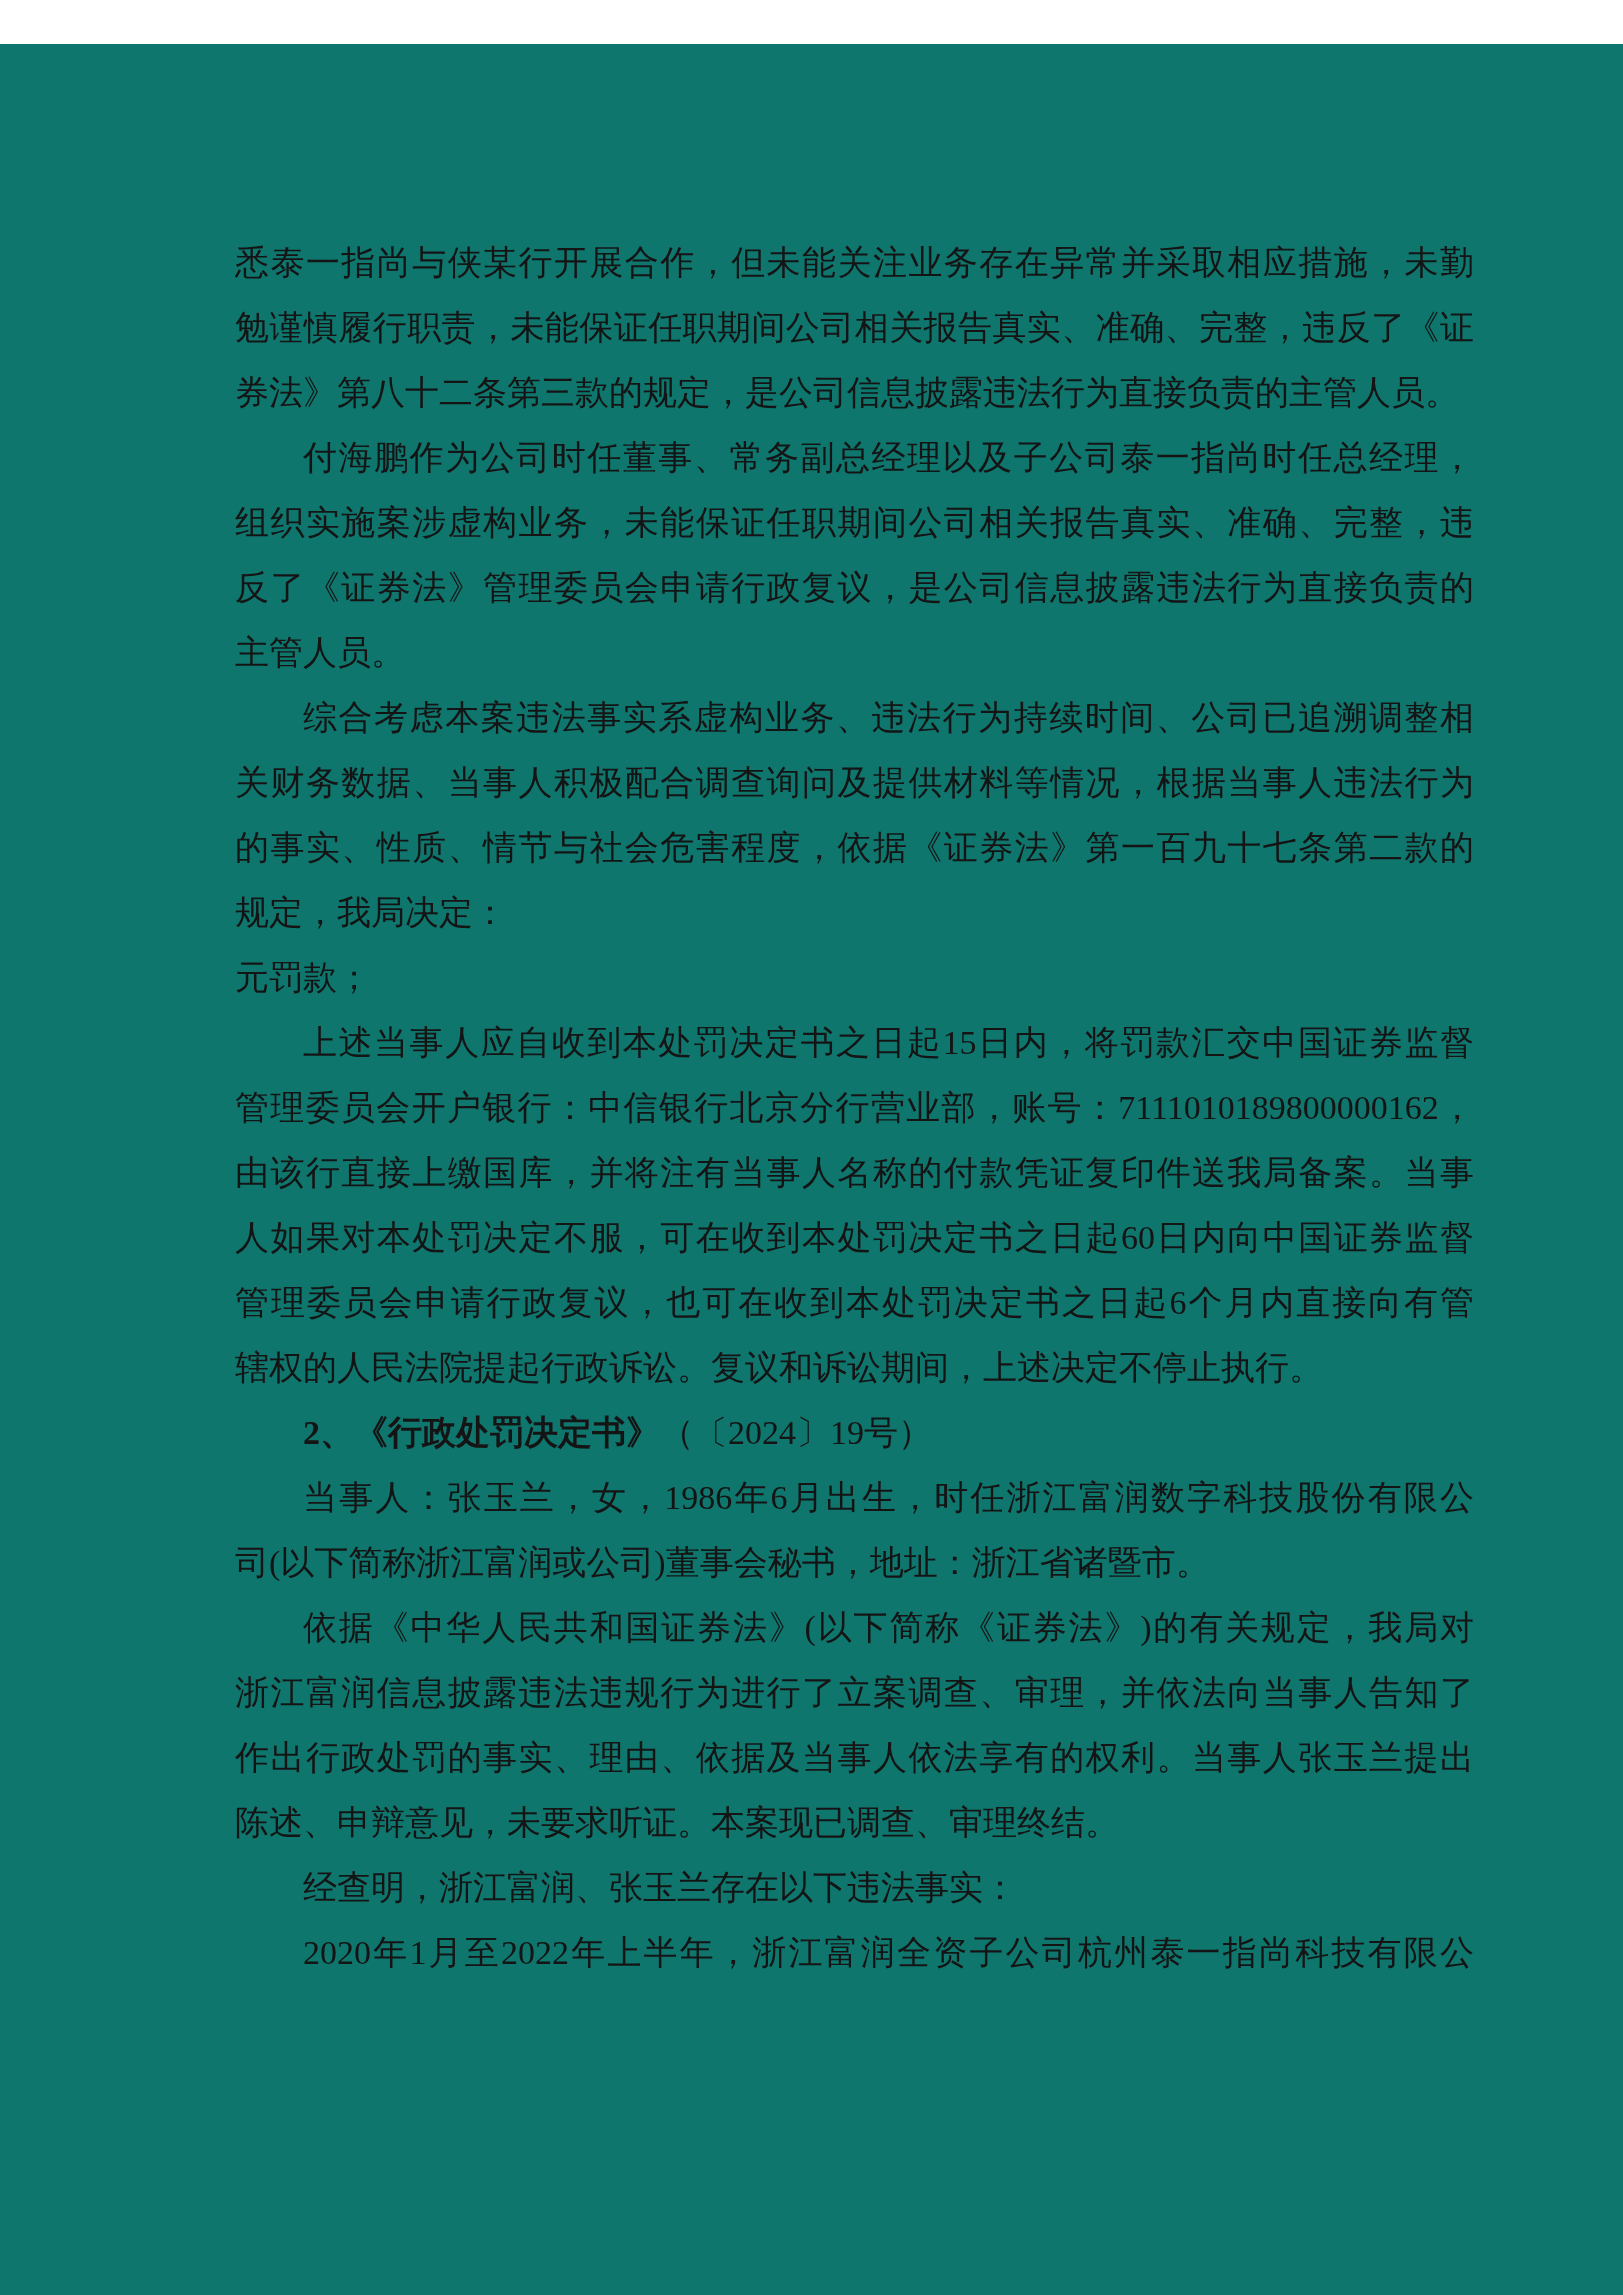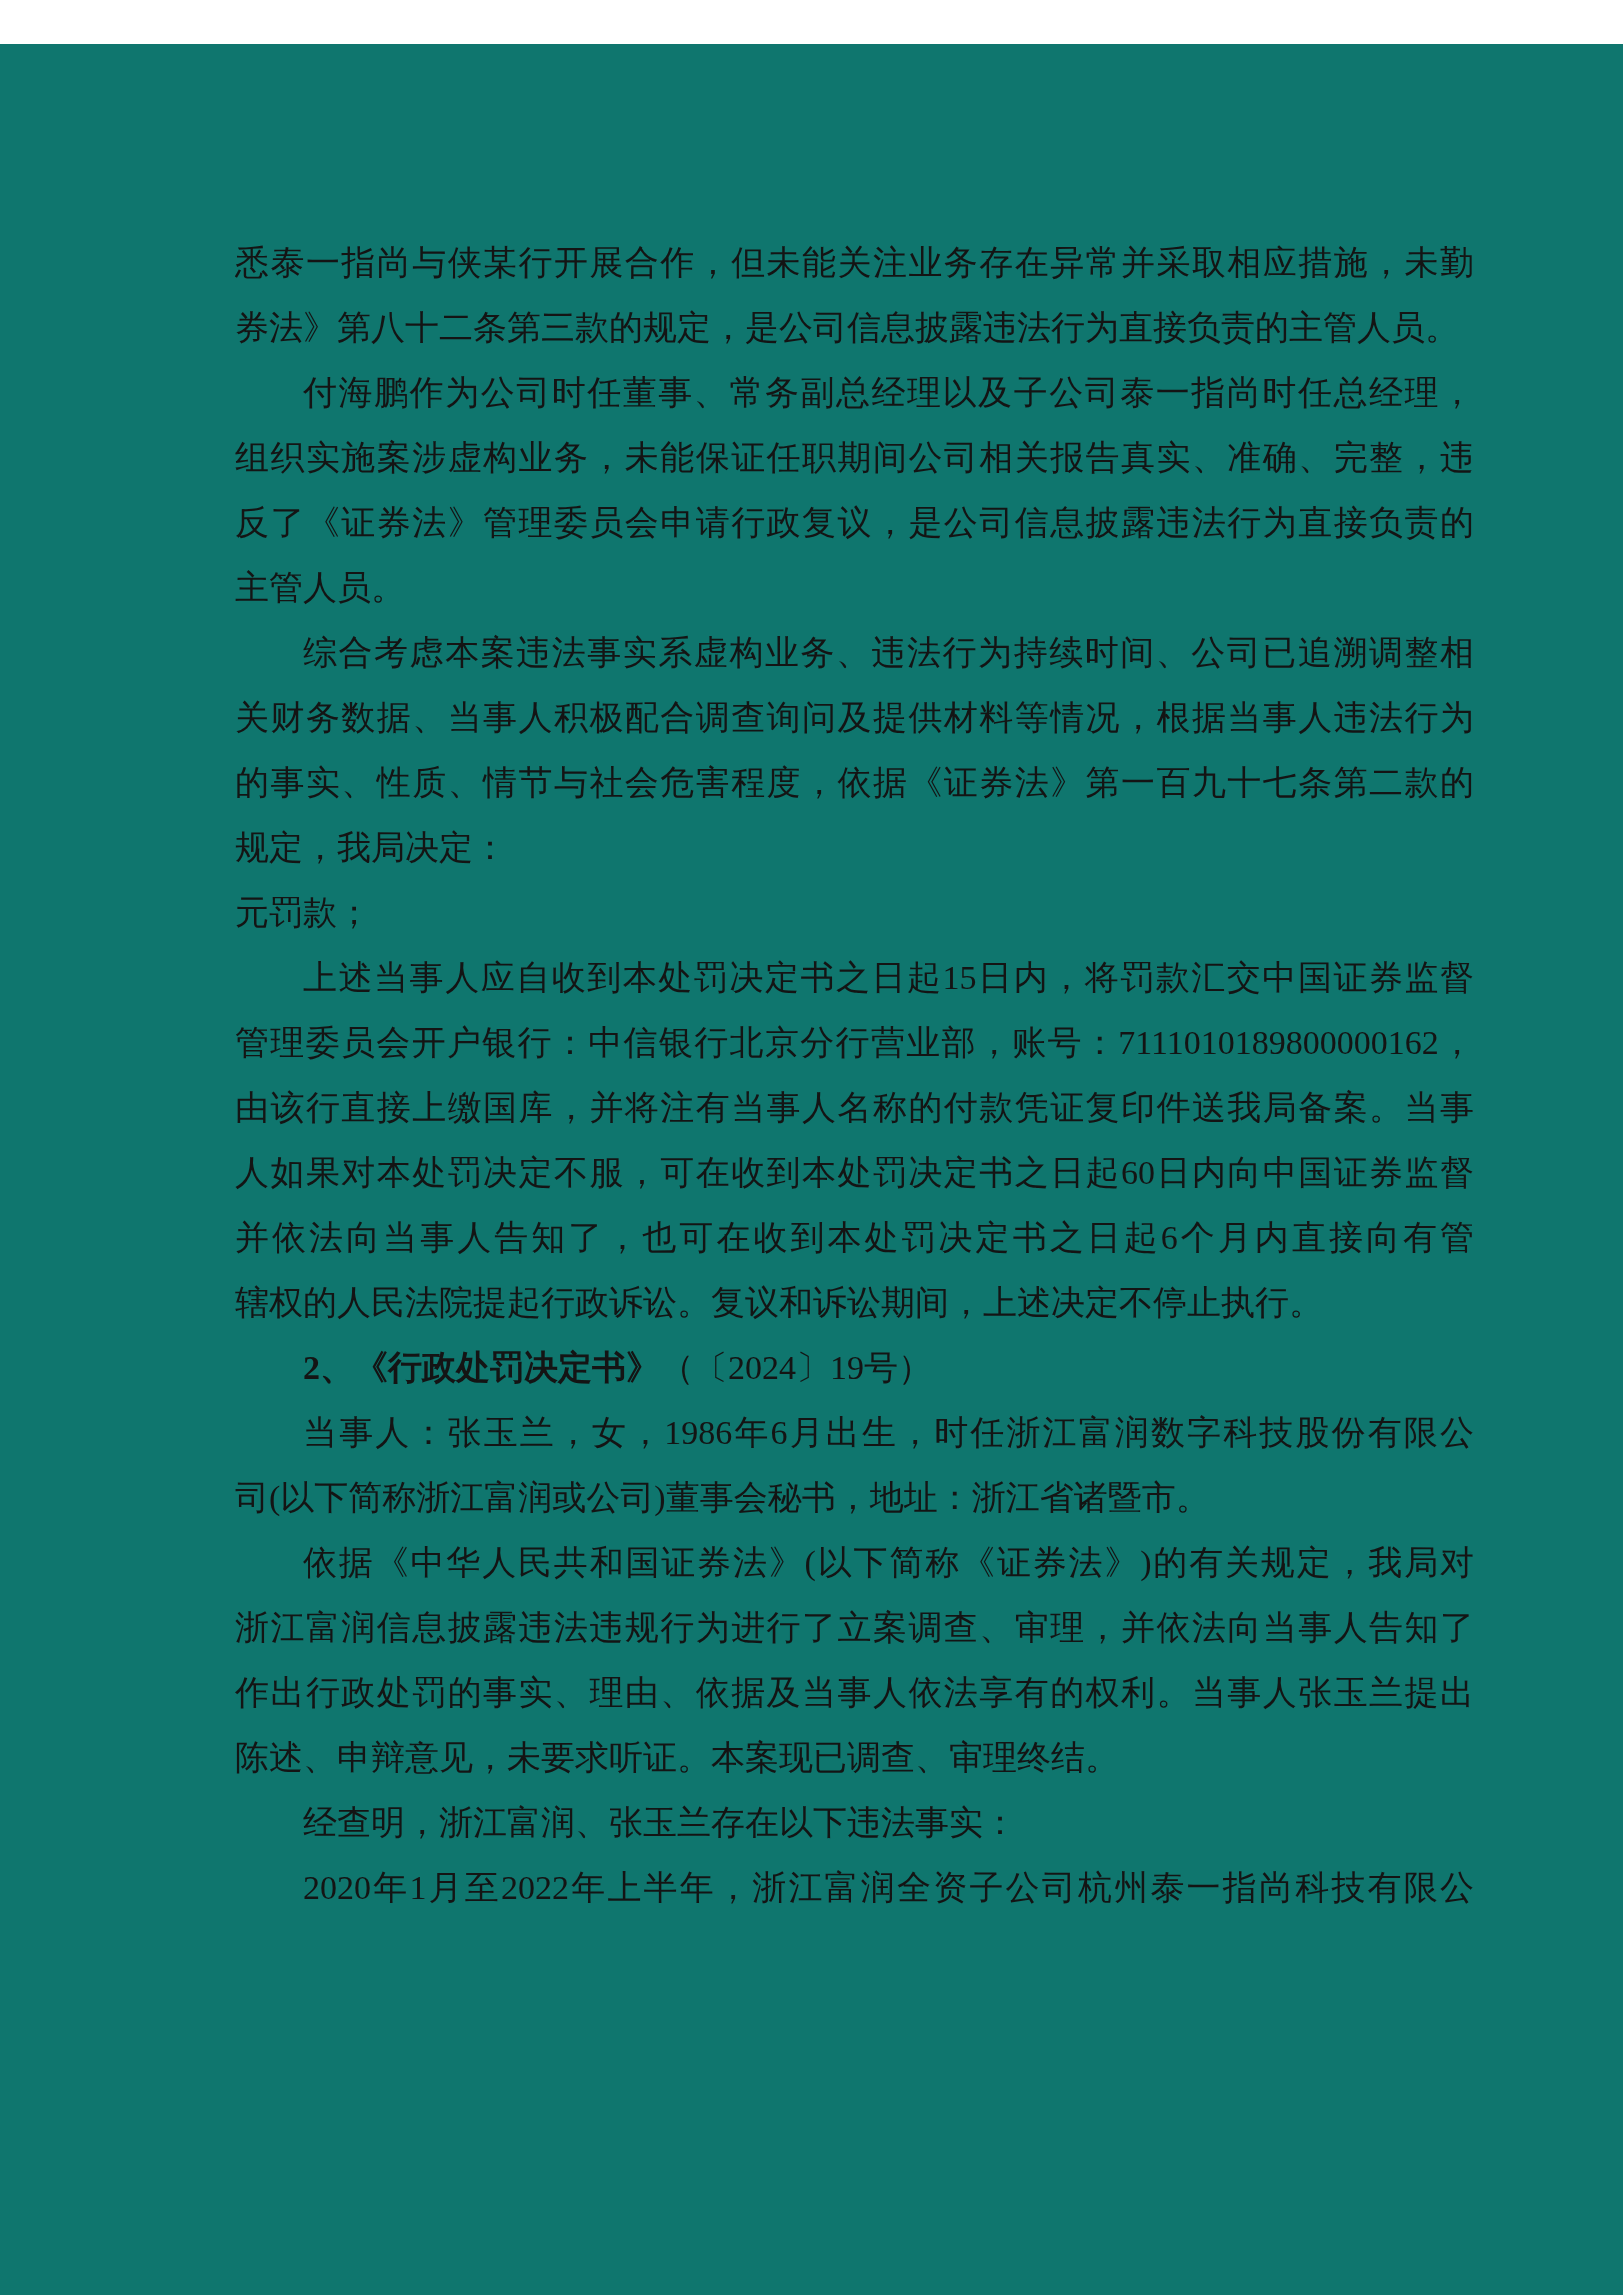--- a/index.html
+++ b/index.html
@@ -41,35 +41,36 @@
   .bold {
     font-weight: 700;
   }
 </style>
 </head>
 <body>
 
 <div class="page">
   <div class="text-block" id="doc-body" style="color: rgb(20, 20, 20);">
       <div class="line"><span>悉泰一指尚与侠某行开展合作，但未能关注业务存在异常并采取相应措施，未勤</span></div>
+      <div class="line"><span>勉谨慎履行职责，未能保证任职期间公司相关报告真实、准确、完整，违反了《证</span></div>
       <div class="line short"><span>券法》第八十二条第三款的规定，是公司信息披露违法行为直接负责的主管人员。</span></div>
       <div class="line indent"><span>付海鹏作为公司时任董事、常务副总经理以及子公司泰一指尚时任总经理，</span></div>
       <div class="line"><span>组织实施案涉虚构业务，未能保证任职期间公司相关报告真实、准确、完整，违</span></div>
       <div class="line"><span>反了《证券法》管理委员会申请行政复议，是公司信息披露违法行为直接负责的</span></div>
       <div class="line short"><span>主管人员。</span></div>
       <div class="line indent"><span>综合考虑本案违法事实系虚构业务、违法行为持续时间、公司已追溯调整相</span></div>
       <div class="line"><span>关财务数据、当事人积极配合调查询问及提供材料等情况，根据当事人违法行为</span></div>
       <div class="line"><span>的事实、性质、情节与社会危害程度，依据《证券法》第一百九十七条第二款的</span></div>
       <div class="line short"><span>规定，我局决定：</span></div>
       <div class="line short"><span>元罚款；</span></div>
       <div class="line indent"><span>上述当事人应自收到本处罚决定书之日起15日内，将罚款汇交中国证券监督</span></div>
       <div class="line"><span>管理委员会开户银行：中信银行北京分行营业部，账号：7111010189800000162，</span></div>
       <div class="line"><span>由该行直接上缴国库，并将注有当事人名称的付款凭证复印件送我局备案。当事</span></div>
       <div class="line"><span>人如果对本处罚决定不服，可在收到本处罚决定书之日起60日内向中国证券监督</span></div>
-      <div class="line"><span>并依法向当事人告知了，也可在收到本处罚决定书之日起6个月内直接向有管</span></div>
+      <div class="line"><span>管理委员会申请行政复议，也可在收到本处罚决定书之日起6个月内直接向有管</span></div>
       <div class="line short"><span>辖权的人民法院提起行政诉讼。复议和诉讼期间，上述决定不停止执行。</span></div>
       <div class="line indent short"><span class="bold">2、</span><span class="bold">《行政处罚决定书》</span><span>（〔2024〕19号）</span></div>
       <div class="line indent"><span>当事人：张玉兰，女，1986年6月出生，时任浙江富润数字科技股份有限公</span></div>
       <div class="line short"><span>司(以下简称浙江富润或公司)董事会秘书，地址：浙江省诸暨市。</span></div>
       <div class="line indent"><span>依据《中华人民共和国证券法》(以下简称《证券法》)的有关规定，我局对</span></div>
       <div class="line"><span>浙江富润信息披露违法违规行为进行了立案调查、审理，并依法向当事人告知了</span></div>
       <div class="line"><span>作出行政处罚的事实、理由、依据及当事人依法享有的权利。当事人张玉兰提出</span></div>
       <div class="line short"><span>陈述、申辩意见，未要求听证。本案现已调查、审理终结。</span></div>
       <div class="line indent short"><span>经查明，浙江富润、张玉兰存在以下违法事实：</span></div>
       <div class="line indent"><span>2020年1月至2022年上半年，浙江富润全资子公司杭州泰一指尚科技有限公</span></div>

